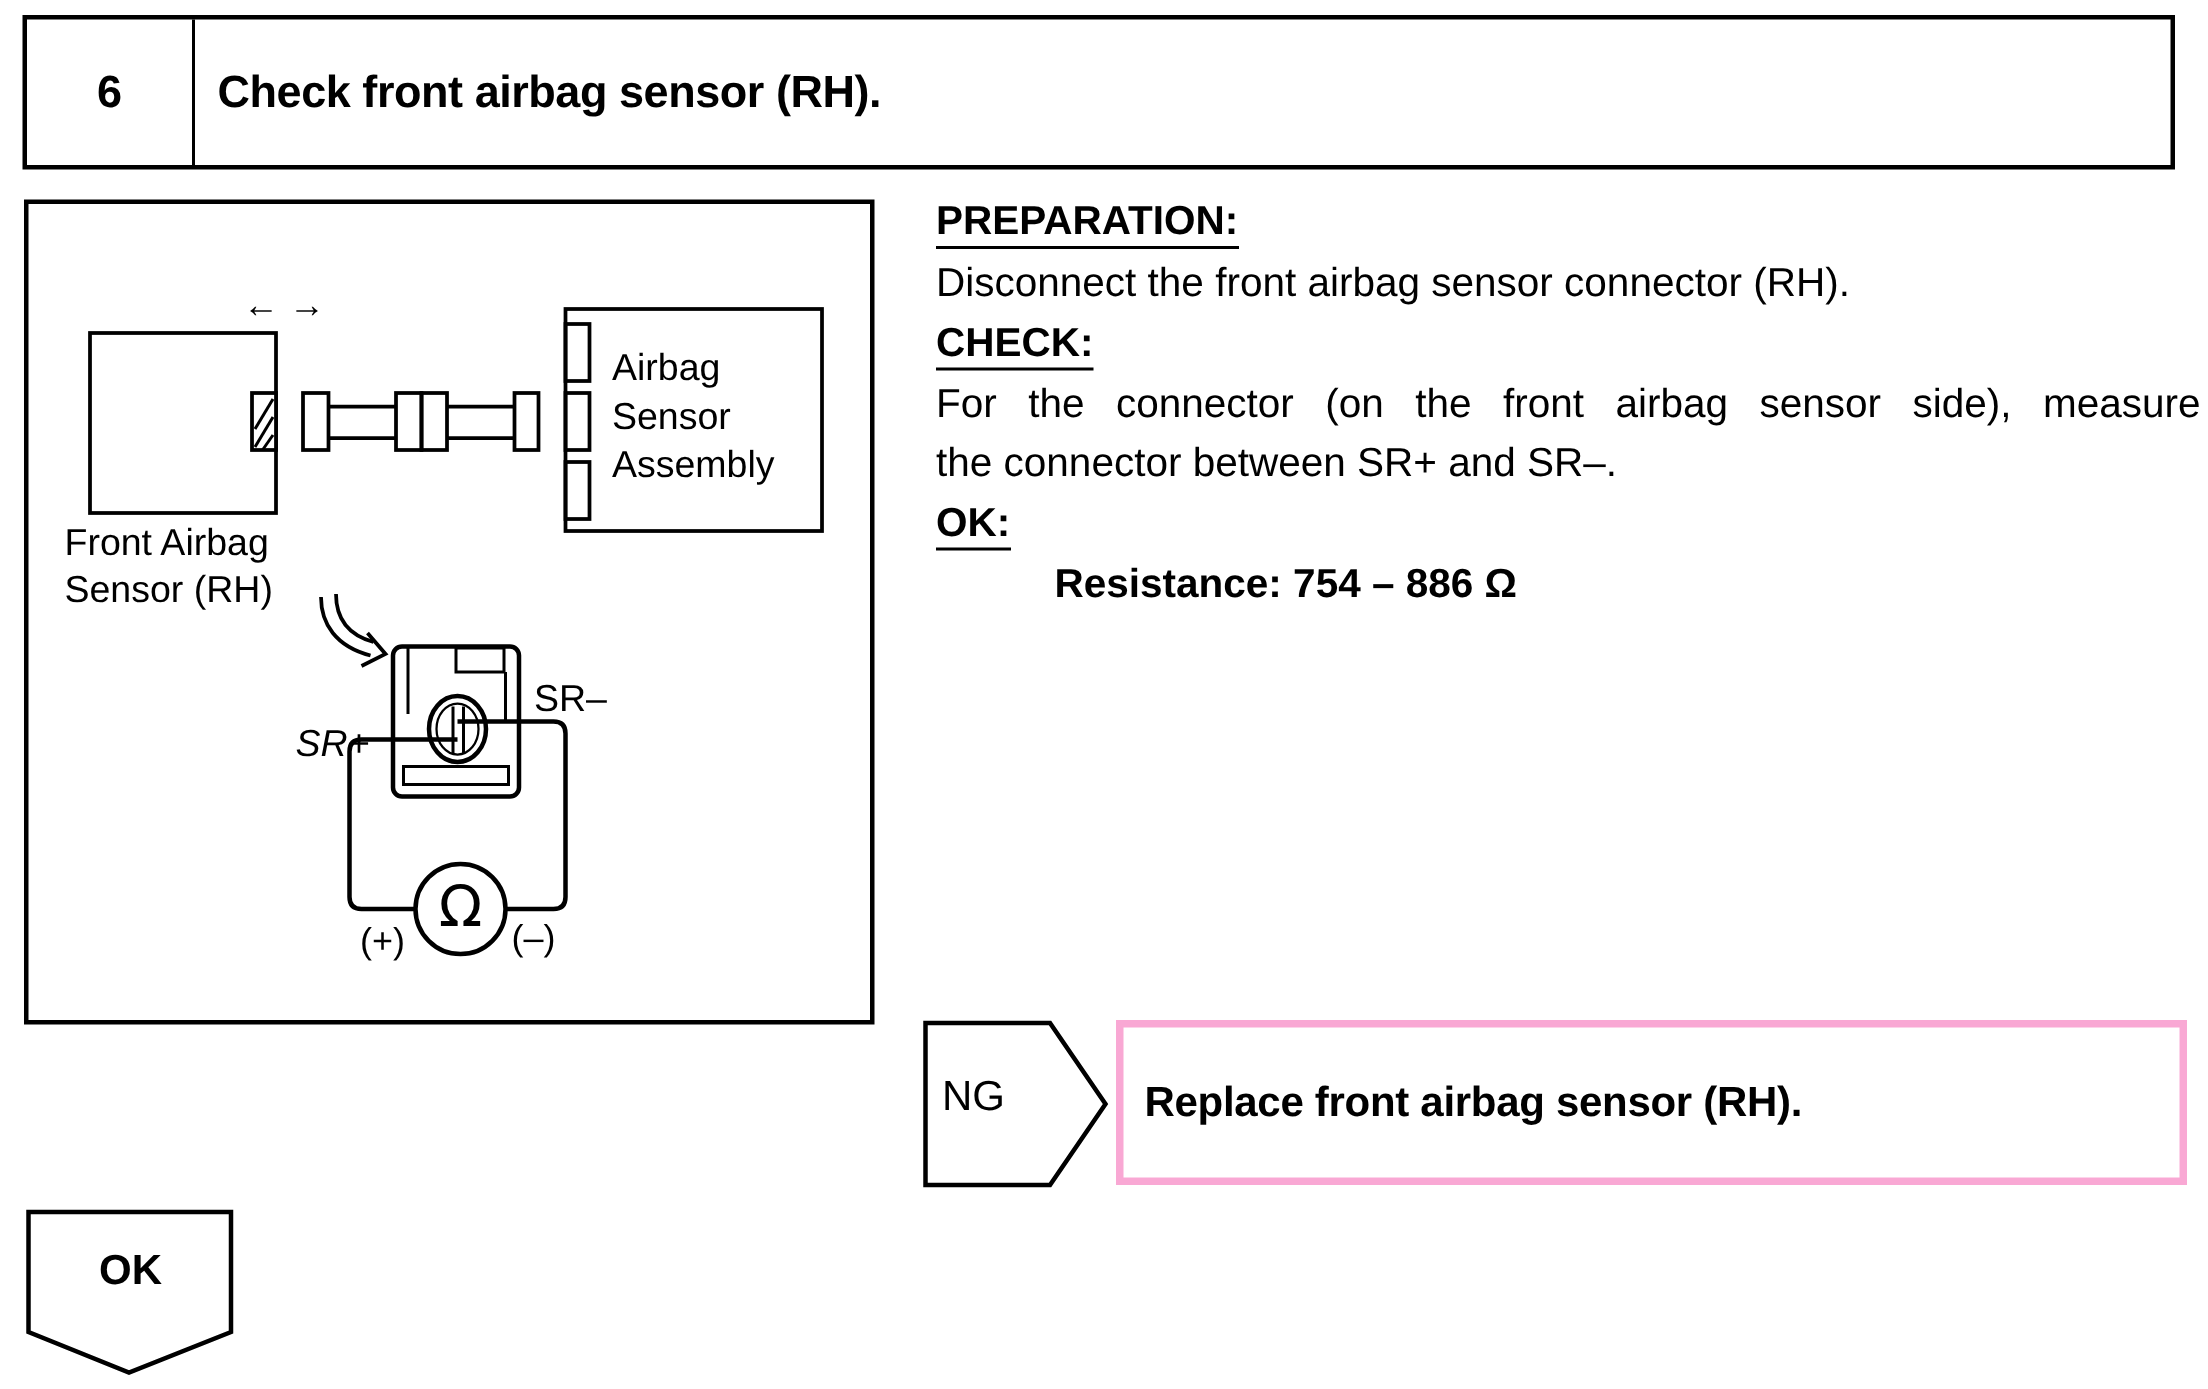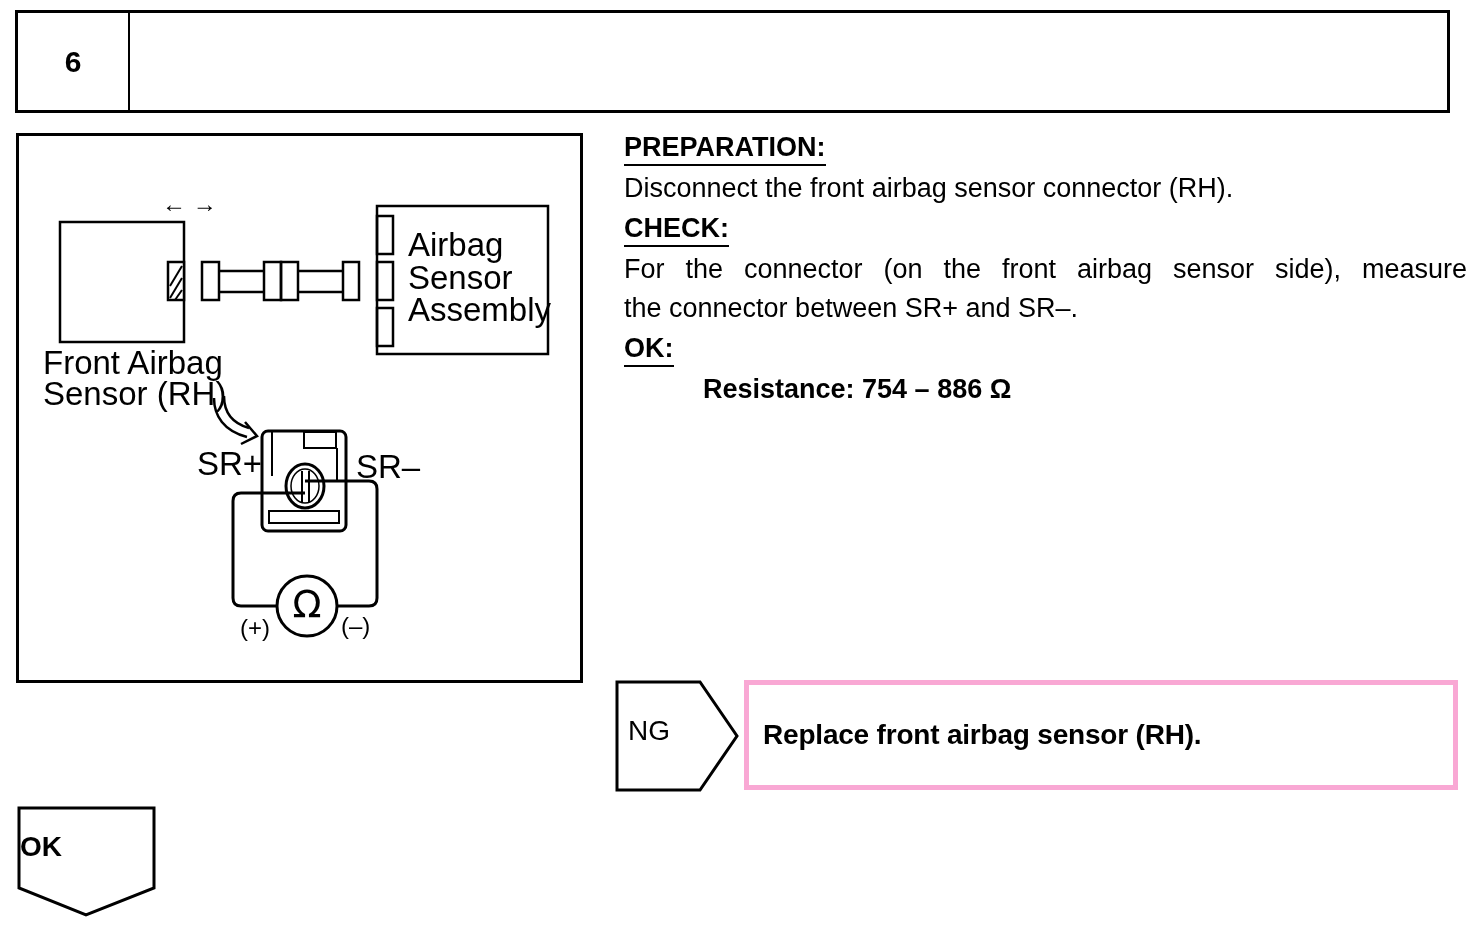--- a/index.html
+++ b/index.html
@@ -38,21 +38,21 @@
     }
 
     
     .illustration {
       left: 16px; top: 133px; width: 567px; height: 550px;
       border: 3px solid #000;
       box-sizing: border-box;
     }
     .illustration svg { position: absolute; left: 0; top: 0; }
     .diag-label {
-      font-size: 33px;
+      font-size: 25px;
       line-height: 31px;
       white-space: nowrap;
     }
 
     
     .instr {
       left: 624px; top: 128px; width: 850px;
       font-size: 27px;
       line-height: 39.5px;
     }
@@ -83,28 +83,29 @@
       display: flex; align-items: center;
       padding-left: 14px;
       font-weight: bold; font-size: 28px;
       letter-spacing: -0.2px;
     }
 
     
     .ok-shape { left: 17px; top: 806px; }
     .ok-label {
       left: 20px; top: 831px; width: 134px;
-      font-weight: bold; font-size: 28px; 
+      font-weight: bold; font-size: 28px; text-align: center;
     }
   </style>
 </head>
 <body>
 
 <div class="abs step-header">
   <div class="abs step-number-cell">6</div>
+  <div class="abs step-title">Check front airbag sensor (RH).</div>
 </div>
 
 <div class="abs illustration">
   <svg width="567" height="550" viewBox="0 0 567 550">
     <g fill="none" stroke="#000" stroke-width="2.5">
 
       <rect x="41" y="86" width="124" height="120"></rect>
 
       <rect x="149" y="126" width="16" height="38" fill="#fff"></rect>
       <line x1="151" y1="150" x2="163" y2="130" stroke-width="2"></line>
@@ -160,21 +161,21 @@
     <div>Front Airbag</div>
     <div>Sensor (RH)</div>
   </div>
 
   <div class="abs diag-label" style="left:389px; top:93px; line-height:32.5px;">
     <div>Airbag</div>
     <div>Sensor</div>
     <div>Assembly</div>
   </div>
 
-  <div class="abs diag-label" style="left:178px; top:312px;">SR+</div>
+  <div class="abs diag-label" style="left:178px; top:345px;font-style:italic;">SR+</div>
   <div class="abs diag-label" style="left:337px; top:315px;">SR–</div>
 
   <div class="abs" style="left:268px; top:446px; width:40px; text-align:center; font-size:38px; font-family:'DejaVu Sans', sans-serif;">Ω</div>
   <div class="abs diag-label" style="left:221px; top:476px; font-size:24px;">(+)</div>
   <div class="abs diag-label" style="left:322px; top:474px; font-size:24px;">(–)</div>
 </div>
 
 <div class="abs instr">
   <div><span class="heading">PREPARATION:</span></div>
   <div class="line">Disconnect the front airbag sensor connector (RH).</div>

